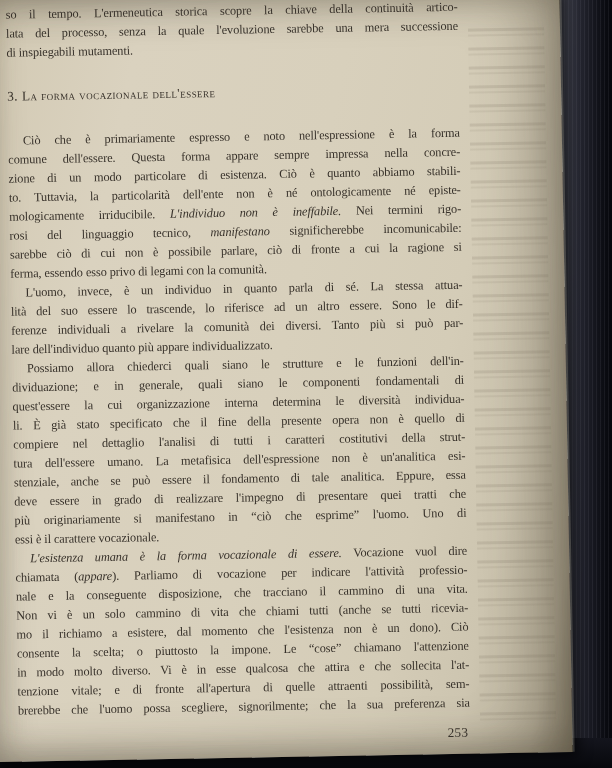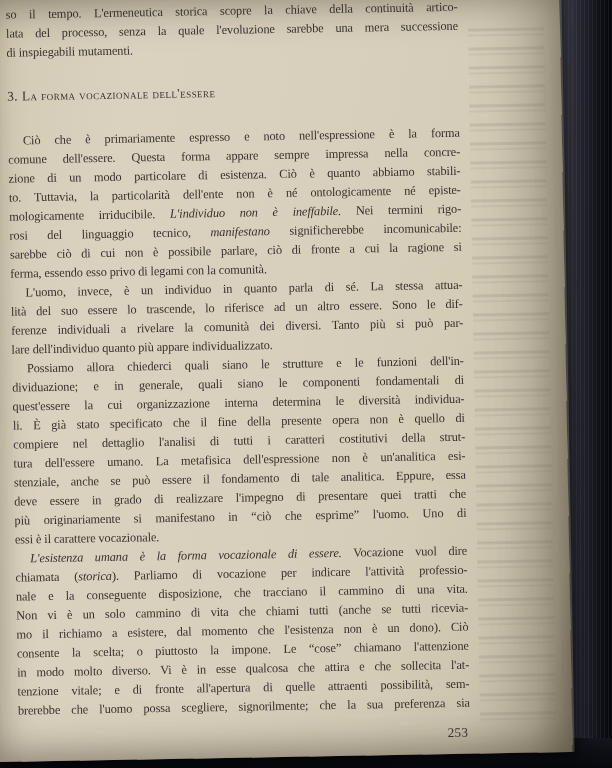--- a/index.html
+++ b/index.html
@@ -118,21 +118,21 @@
           <div class="line"><span>compiere nel dettaglio l'analisi di tutti i caratteri costitutivi della strut-</span></div>
           <div class="line"><span>tura dell'essere umano. La metafisica dell'espressione non è un'analitica esi-</span></div>
           <div class="line"><span>stenziale, anche se può essere il fondamento di tale analitica. Eppure, essa</span></div>
           <div class="line"><span>deve essere in grado di realizzare l'impegno di presentare quei tratti che</span></div>
           <div class="line"><span>più originariamente si manifestano in “ciò che esprime” l'uomo. Uno di</span></div>
           <div class="line last"><span>essi è il carattere vocazionale.</span></div>
         </div>
 
       <div class="para indent">
           <div class="line"><span class="it">L'esistenza umana è la forma vocazionale di essere.</span><span> Vocazione vuol dire</span></div>
-          <div class="line"><span>chiamata (</span><span class="it">storica</span><span>). Parliamo di vocazione per indicare l'attività professio-</span></div>
+          <div class="line"><span>chiamata (</span><span class="it">appare</span><span>). Parliamo di vocazione per indicare l'attività professio-</span></div>
           <div class="line"><span>nale e la conseguente disposizione, che tracciano il cammino di una vita.</span></div>
           <div class="line"><span>Non vi è un solo cammino di vita che chiami tutti (anche se tutti ricevia-</span></div>
           <div class="line"><span>mo il richiamo a esistere, dal momento che l'esistenza non è un dono). Ciò</span></div>
           <div class="line"><span>consente la scelta; o piuttosto la impone. Le “cose” chiamano l'attenzione</span></div>
           <div class="line"><span>in modo molto diverso. Vi è in esse qualcosa che attira e che sollecita l'at-</span></div>
           <div class="line"><span>tenzione vitale; e di fronte all'apertura di quelle attraenti possibilità, sem-</span></div>
           <div class="line"><span>brerebbe che l'uomo possa scegliere, signorilmente; che la sua preferenza sia</span></div>
         </div>
 
       <div class="page-number">253</div>

